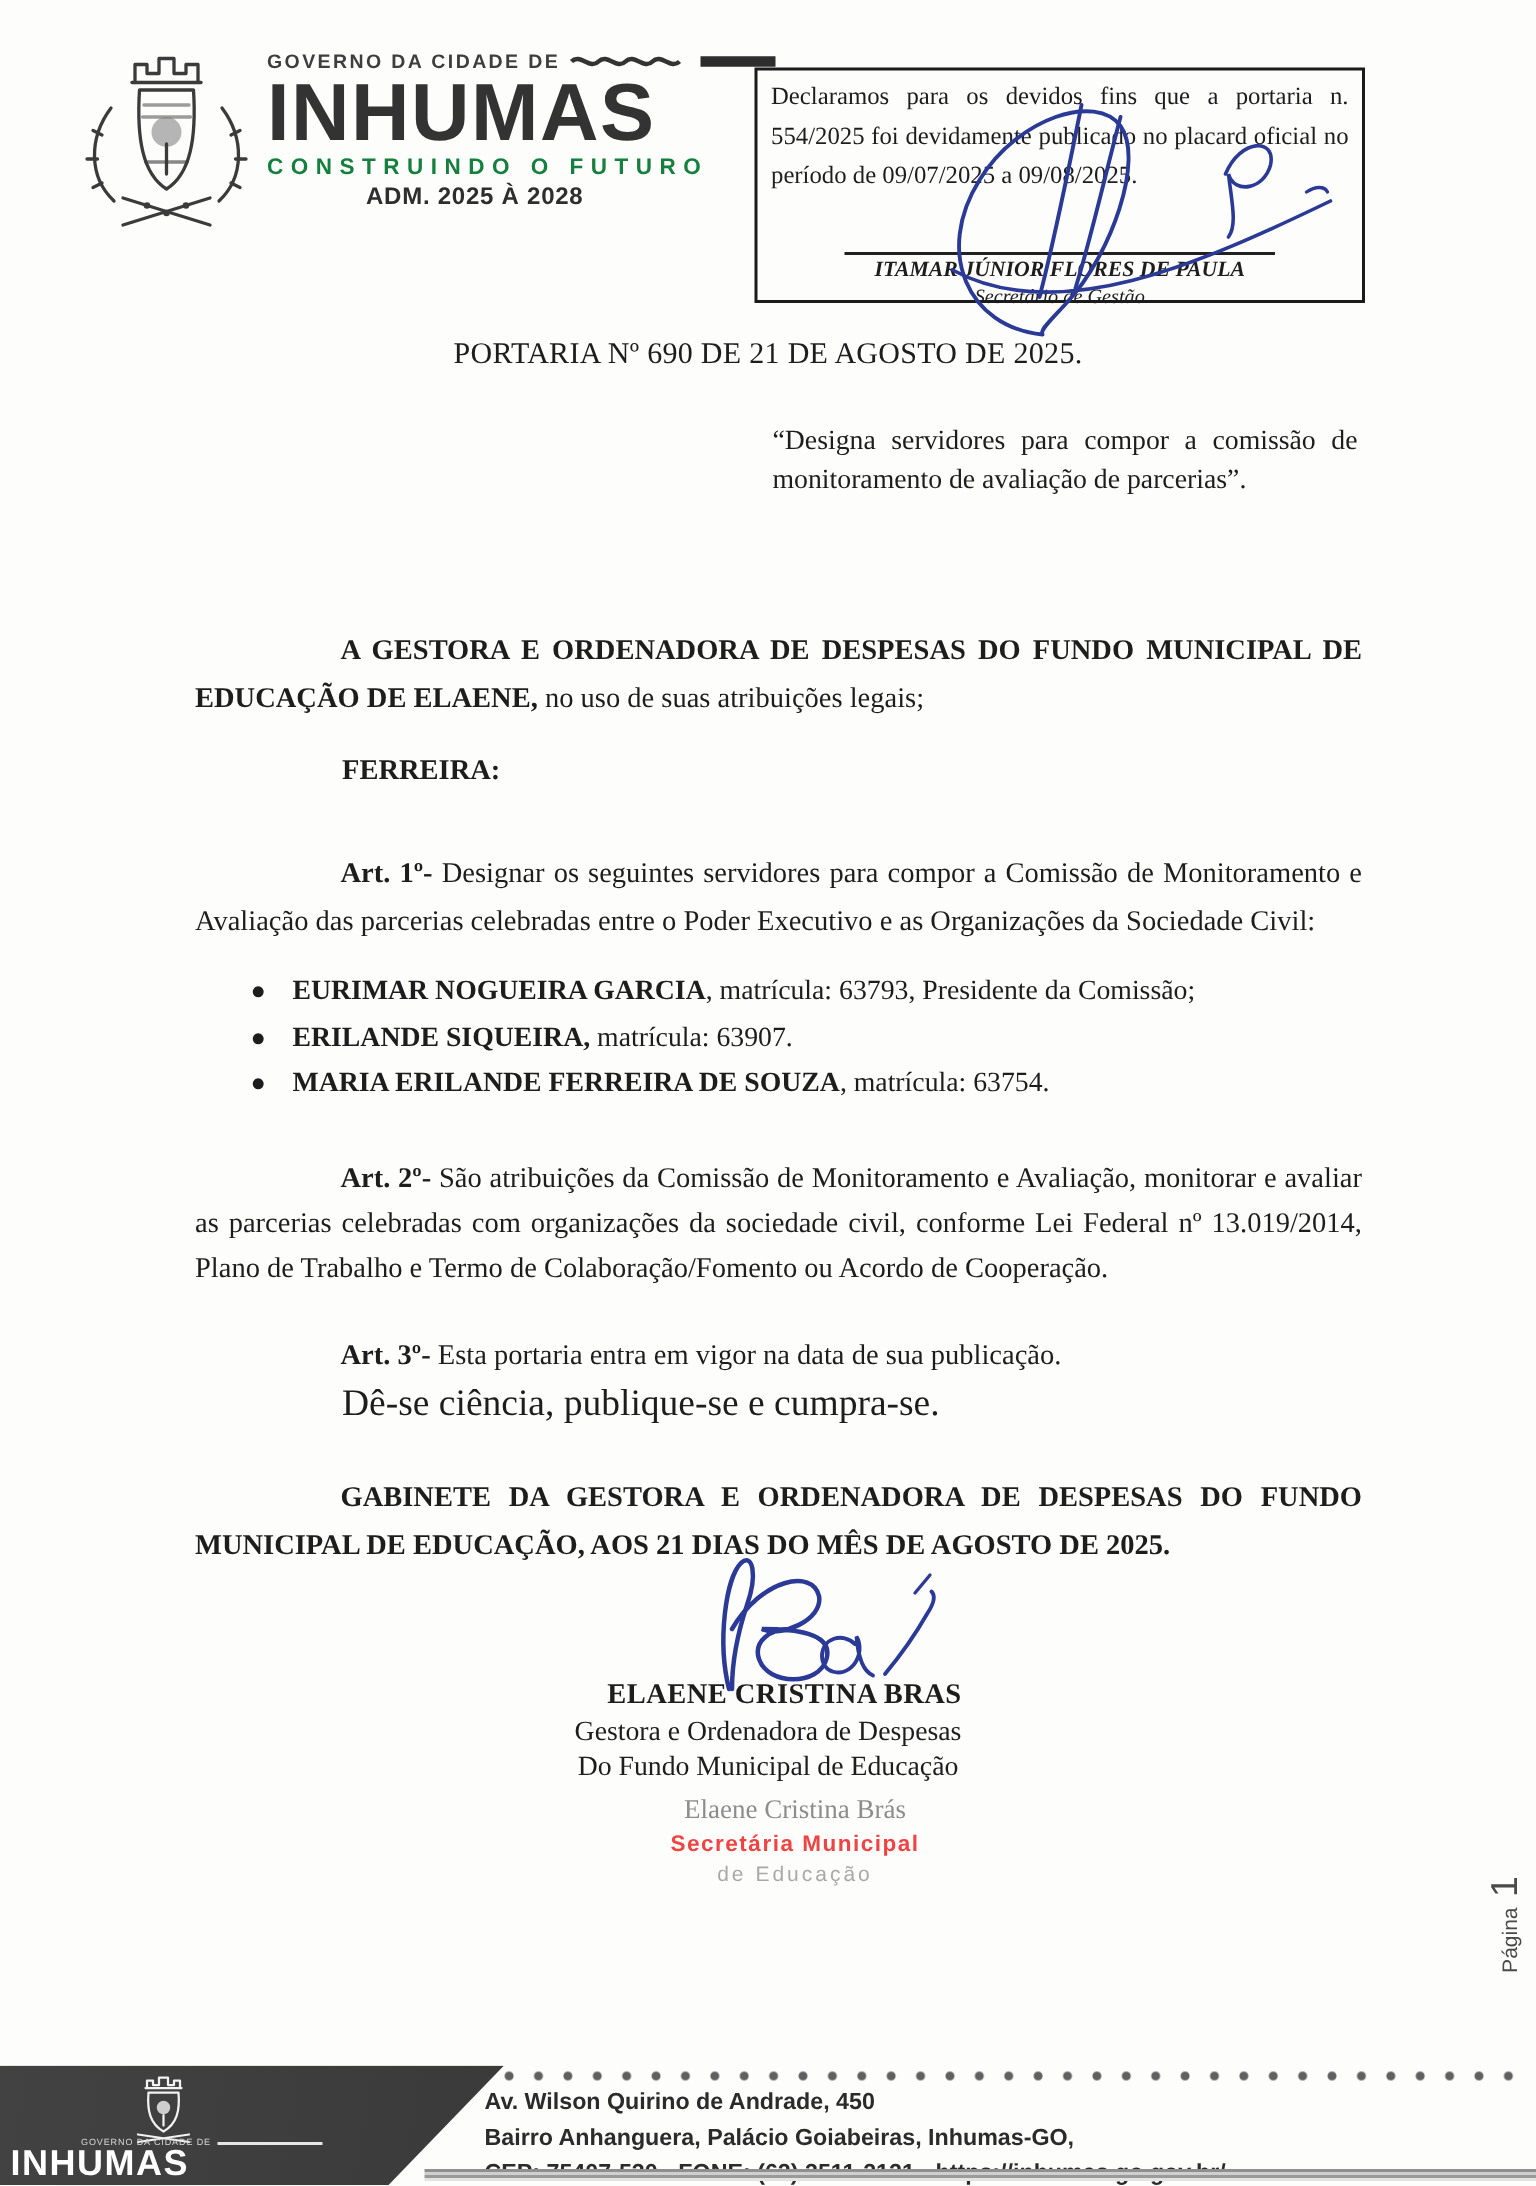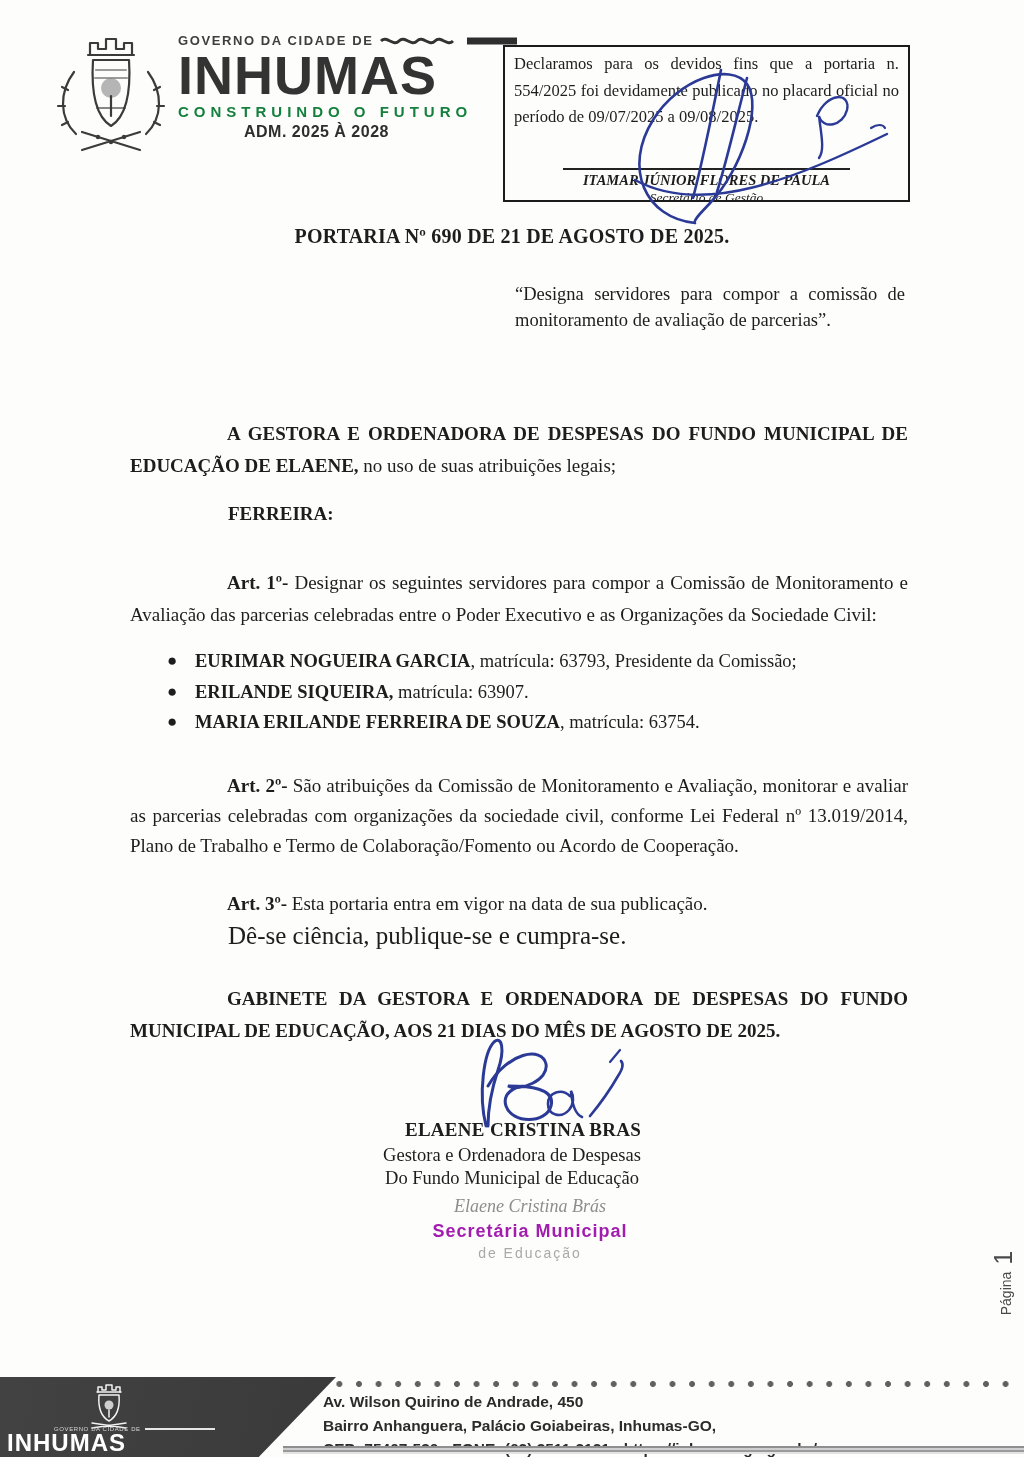--- a/index.html
+++ b/index.html
@@ -17,21 +17,21 @@
   .logo-adm{font-size:16px;font-weight:bold;color:#2e2e2e;margin:3px 0 0 66px;letter-spacing:.5px;}
 
   
   .decl-box{left:503px;top:45px;width:407px;height:157px;border:2px solid #1b1b1b;}
   .decl-text{margin:4px 9px 0;font-size:16.5px;line-height:26.5px;text-align:justify;}
   .decl-line{position:absolute;left:58px;right:58px;top:121px;border-top:2px solid #222;}
   .decl-name{position:absolute;top:125px;left:0;width:100%;text-align:center;font-weight:bold;font-style:italic;font-size:14.5px;}
   .decl-role{position:absolute;top:143px;left:0;width:100%;text-align:center;font-style:italic;font-size:13.5px;}
   .sig-ink{stroke:#2b3a96;fill:none;stroke-linecap:round;}
 
-  .doc-title{left:0;top:225px;width:1024px;text-align:center;font-weight:bold;font-size:20px;letter-spacing:.2px;}
+  .doc-title{left:0;top:225px;width:1024px;text-align:center;font-weight:normal;font-size:20px;letter-spacing:.2px;}
   .quote{left:515px;top:281px;width:390px;font-size:18.5px;line-height:26px;text-align:justify;}
 
   .para{left:130px;width:778px;font-size:19px;line-height:31.5px;text-align:justify;text-indent:97px;}
   .preamble{top:399px;}
   .resolve{left:228px;top:503px;font-weight:bold;font-size:19px;}
   .art1{top:548px;}
   .art2{top:752px;line-height:30px;}
   .art3{top:869px;}
   .order{left:228px;top:922px;font-size:25px;}
   .place{top:964px;font-weight:bold;}
@@ -40,22 +40,22 @@
   .members{left:163px;top:646px;width:748px;font-size:18.5px;}
   .member{display:flex;line-height:30.5px;}
   .bullet{width:32px;text-align:left;padding-left:4px;font-size:17px;}
 
   .sig-elaene{left:448px;top:1034px;}
   .sig-name{left:0;top:1119px;width:1024px;text-align:center;font-weight:bold;font-size:19px;letter-spacing:.3px;padding-left:22px;}
   .sig-role1{left:0;top:1145px;width:1024px;text-align:center;font-size:18.5px;}
   .sig-role2{left:0;top:1168px;width:1024px;text-align:center;font-size:18.5px;}
 
   .stamp{left:330px;top:1196px;width:400px;text-align:center;}
-  .stamp-name{font-style:italic;font-size:18px;color:#8d8d8d;font-family:"Liberation Serif",serif;}
-  .stamp-l1{font-family:"Liberation Sans",sans-serif;font-weight:bold;font-size:18px;color:#a21caf;letter-spacing:1px;margin-top:4px;}
+  .stamp-name{font-size:18px;color:#8d8d8d;font-family:"Liberation Serif",serif;}
+  .stamp-l1{font-family:"Liberation Sans",sans-serif;font-weight:bold;font-size:15px;color:#ef4444;letter-spacing:1px;margin-top:4px;}
   .stamp-l2{font-family:"Liberation Sans",sans-serif;font-size:14px;color:#a9a9a9;letter-spacing:2px;margin-top:3px;}
 
   .pagenum{left:935px;top:1268px;width:130px;height:30px;transform:rotate(-90deg);
            display:flex;align-items:flex-end;justify-content:center;gap:7px;color:#4a4a4a;
            font-family:"Liberation Sans",sans-serif;}
   .pg-label{font-size:14px;line-height:18px;}
   .pg-num{font-size:25px;line-height:24px;}
 
   
   .f-block{left:0;top:1377px;width:336px;height:80px;background:linear-gradient(100deg,#424242,#3a3a3a);

